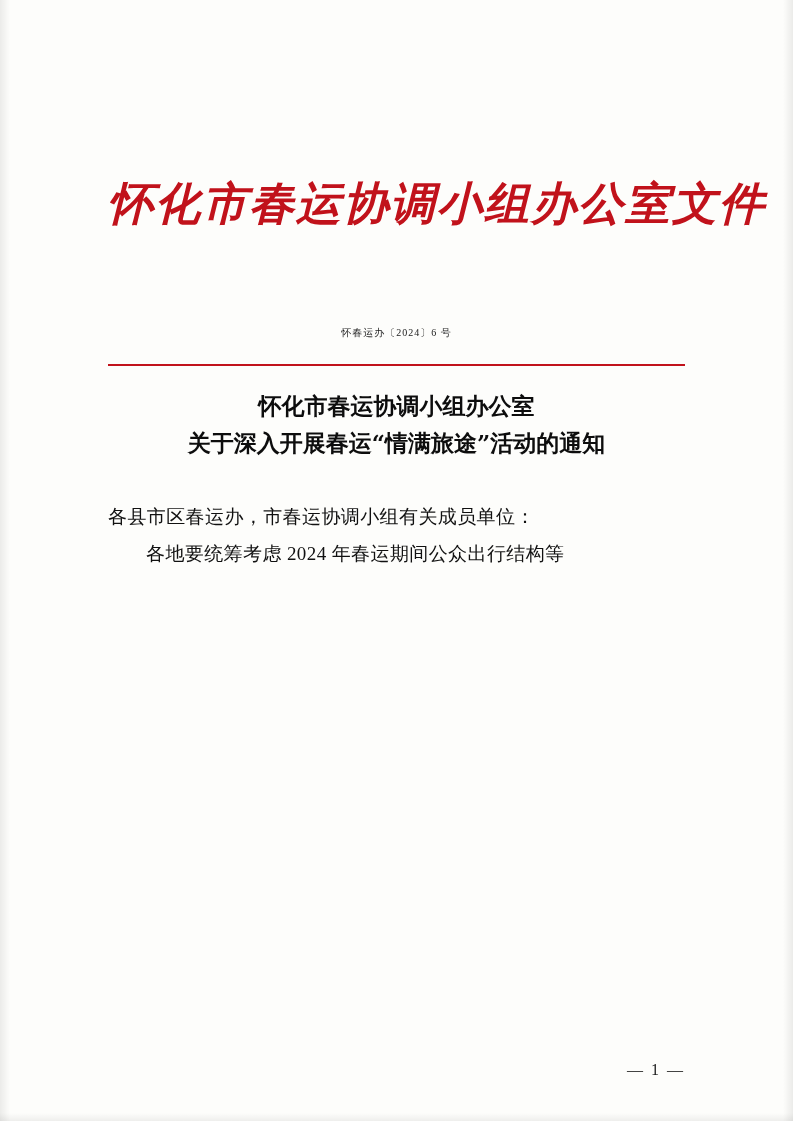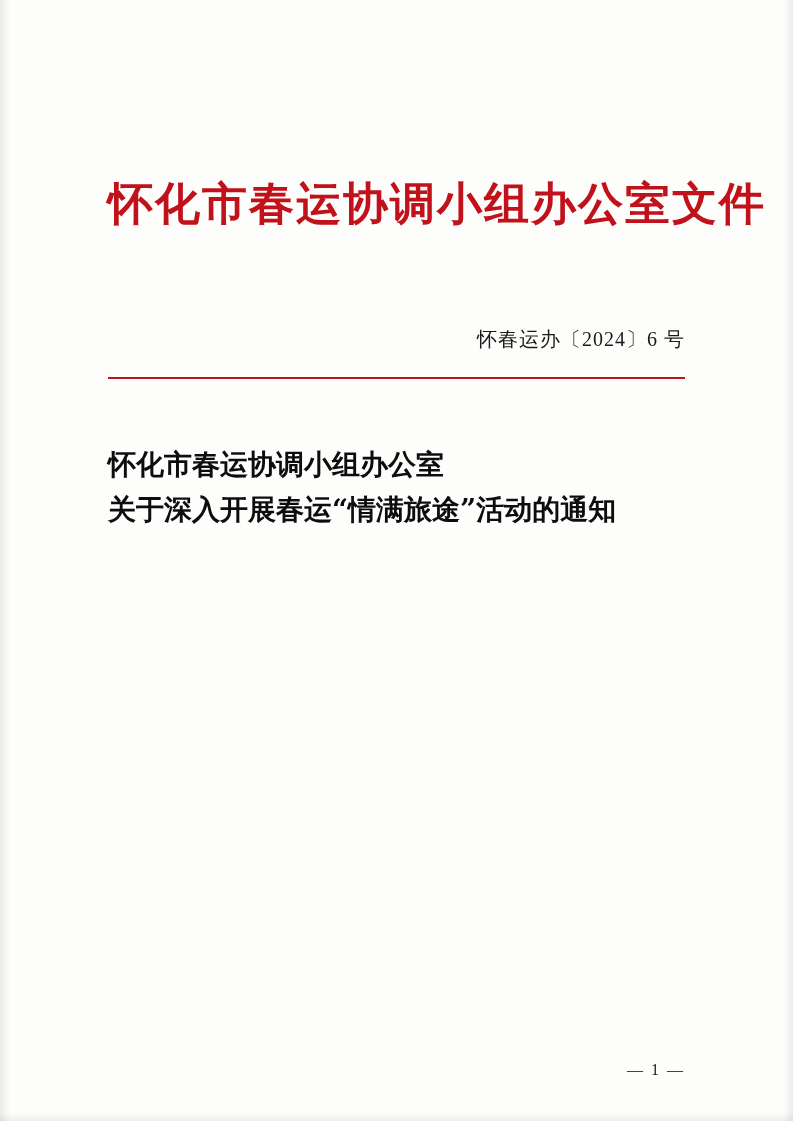--- a/index.html
+++ b/index.html
@@ -36,44 +36,45 @@
     margin-top: 178px;
   }
   .masthead-title {
     font-family: "DejaVu Serif", "Liberation Serif", serif;
     font-weight: bold;
     color: #c1121b;
     font-size: 45px;
     letter-spacing: 2px;
     line-height: 1.15;
     white-space: nowrap;
+    font-style: italic;
   }
 
   .doc-number {
-    text-align: right;
+    text-align: center;
     margin-top: 96px;
-    font-size: 20px;
+    font-size: 10px;
     color: #1a1a1a;
     letter-spacing: 1px;
     font-family: "Liberation Serif", "DejaVu Serif", serif;
   }
 
   .red-rule {
     margin: 24px 0 0 0;
     height: 2.5px;
     background: #c1121b;
     width: 100%;
   }
 
   
   .doc-title {
-    margin-top: 64px;
-    text-align: left;
+    margin-top: 22px;
+    text-align: center;
     font-weight: bold;
-    font-size: 28px;
+    font-size: 23px;
     line-height: 1.6;
     color: #0d0d0d;
     font-family: "DejaVu Serif", "Liberation Serif", serif;
   }
   .doc-title .line2 {
     display: block;
   }
 
   
   .body-text {
@@ -145,18 +146,20 @@
     <div class="doc-number">怀春运办〔2024〕6 号</div>
 
     <div class="red-rule"></div>
 
     <div class="doc-title">
       <span>怀化市春运协调小组办公室</span>
       <span class="line2">关于深入开展春运“情满旅途”活动的通知</span>
     </div>
 
     <div class="body-text">
+      <p>各县市区春运办，市春运协调小组有关成员单位：</p>
+      <p class="indent2">各地要统筹考虑 2024 年春运期间公众出行结构等</p>
     </div>
 
   </div>
 
   <div class="page-number">— 1 —</div>
 </div>
 
 </body></html>

